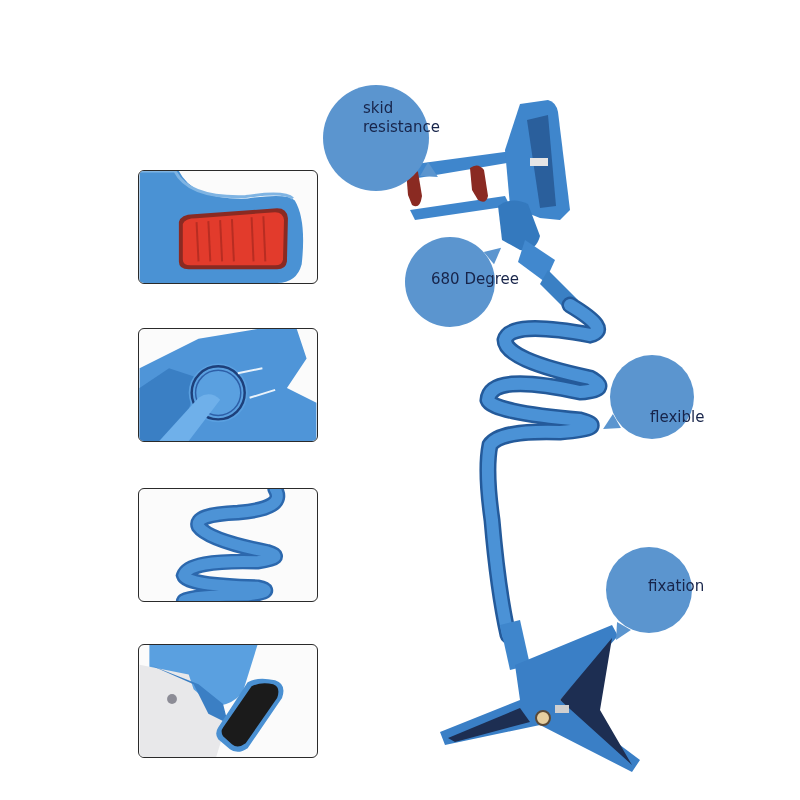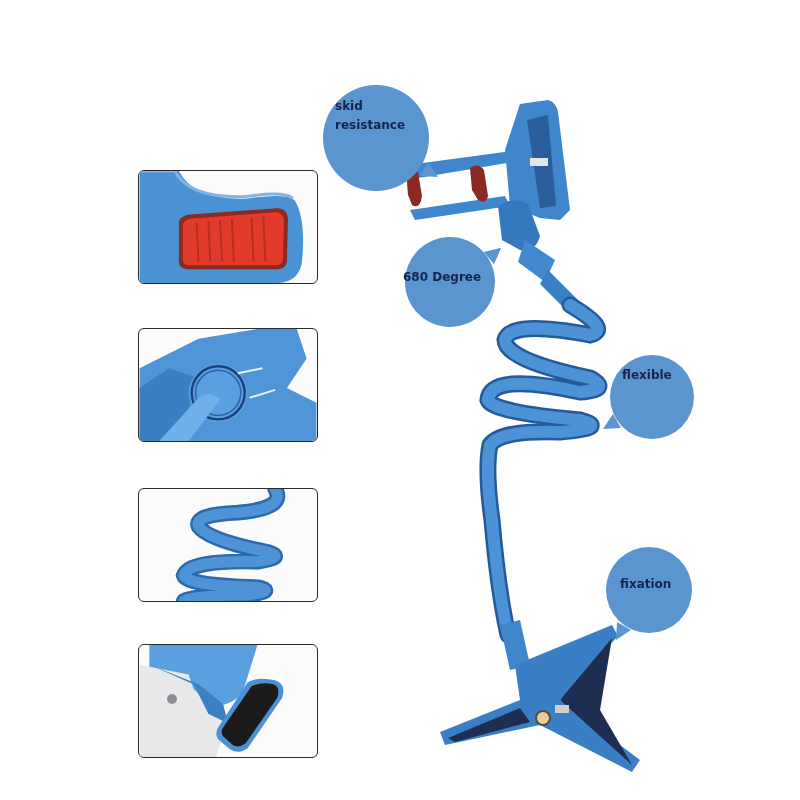--- a/index.html
+++ b/index.html
@@ -2,21 +2,21 @@
 <html><head>
   <meta charset="utf-8">
   <style>
     html, body { margin: 0; padding: 0; }
     body { width: 800px; height: 800px; background: #ffffff; position: relative; overflow: hidden; font-family: "DejaVu Sans", sans-serif; }
     .stage { position: absolute; left: 0; top: 0; width: 800px; height: 800px; }
     .panel { position: absolute; left: 138px; width: 180px; height: 114px; border: 1.5px solid #2a2a2a; border-radius: 6px; background: #fbfbfb; overflow: hidden; box-sizing: border-box; }
     .panel svg { position: absolute; left: 0; top: 0; width: 100%; height: 100%; }
     .bubble { position: absolute; border-radius: 50%; background: #5b95cf; }
     .bubble .tail { position: absolute; width: 0; height: 0; }
-    .bubble-label { position: absolute; color: #17244a; font-weight: bold; font-size: 12px; white-space: nowrap; line-height: 1.25; }
+    .bubble-label { position: absolute; color: #17244a; font-weight: normal; font-size: 15px; white-space: nowrap; line-height: 1.25; margin-left: 28px; }
     .product { position: absolute; left: 0; top: 0; width: 800px; height: 800px; }
   </style>
 </head>
 <body>
 
 <div class="stage">
 
   <div class="panel" style="top:170px;">
     <svg viewBox="0 0 180 114">
       <path d="M0 0 L40 0 Q55 30 110 28 Q150 22 158 30 Q170 50 165 95 Q160 114 140 114 L0 114 Z" fill="#4a92d4"></path>
@@ -105,20 +105,20 @@
   <div class="bubble-label" style="left:335px; top:118px;">resistance</div>
 
   <div class="bubble" style="left:405px; top:237px; width:90px; height:90px;">
     <div class="tail" style="right:-8px; top:8px; border-left:16px solid #5b95cf; border-top:8px solid transparent; border-bottom:8px solid transparent; transform:rotate(-40deg);"></div>
   </div>
   <div class="bubble-label" style="left:403px; top:270px;">680 Degree</div>
 
   <div class="bubble" style="left:610px; top:355px; width:84px; height:84px;">
     <div class="tail" style="left:-8px; bottom:6px; border-right:16px solid #5b95cf; border-top:8px solid transparent; border-bottom:8px solid transparent; transform:rotate(-30deg);"></div>
   </div>
-  <div class="bubble-label" style="left:622px; top:368px;">flexible</div>
+  <div class="bubble-label" style="left:622px; top:408px;">flexible</div>
 
   <div class="bubble" style="left:606px; top:547px; width:86px; height:86px;">
     <div class="tail" style="left:6px; bottom:-8px; border-top:16px solid #5b95cf; border-left:8px solid transparent; border-right:8px solid transparent; transform:rotate(30deg);"></div>
   </div>
   <div class="bubble-label" style="left:620px; top:577px;">fixation</div>
 
 </div>
 
 </body></html>

